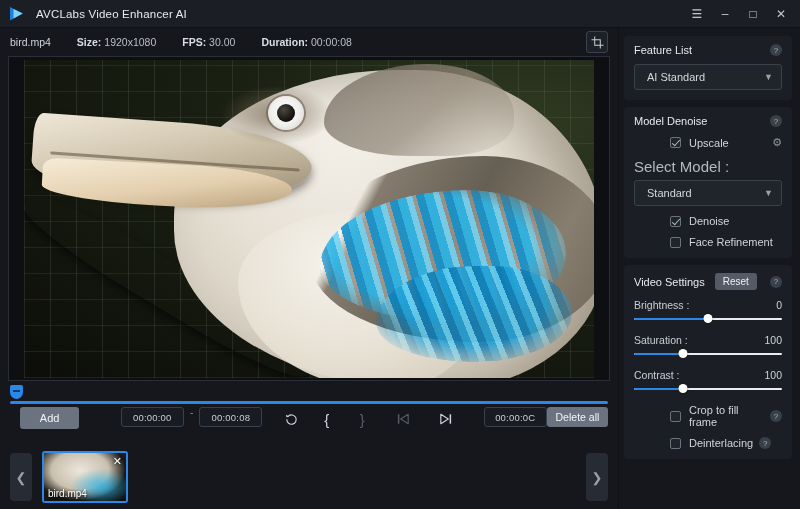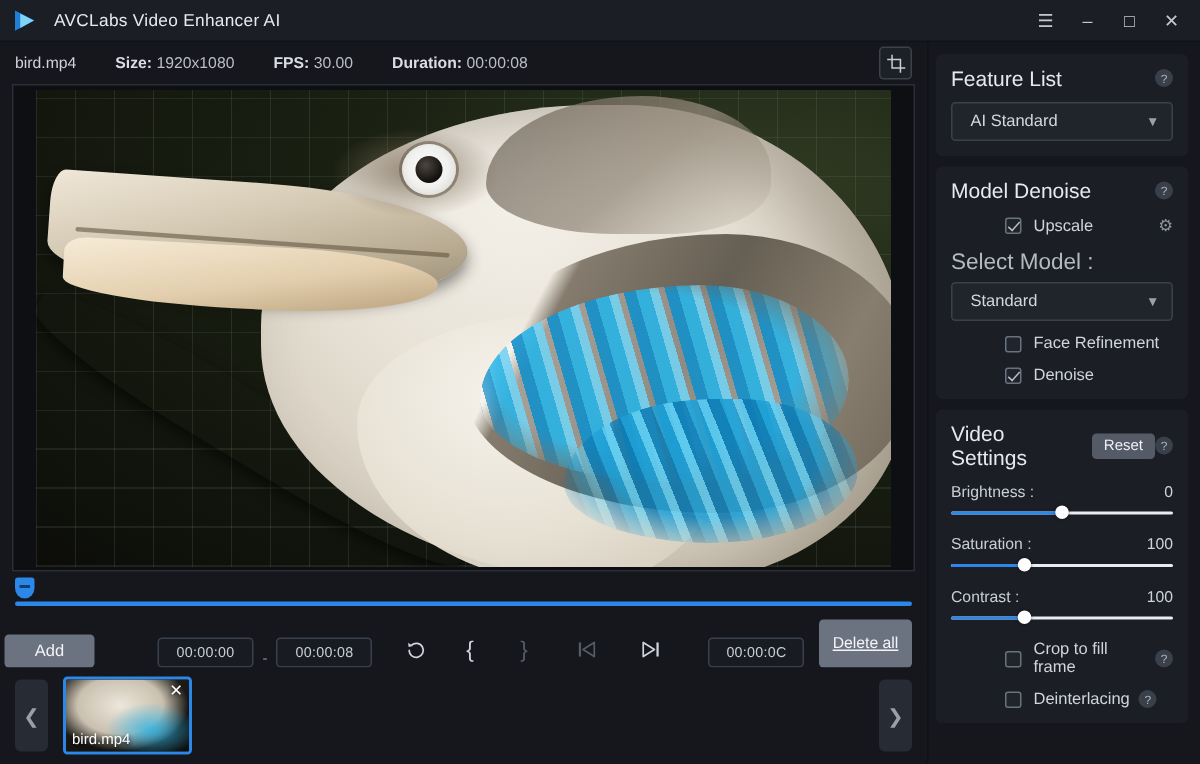--- a/index.html
+++ b/index.html
@@ -266,22 +266,22 @@
   .timeline-bar {
     position: absolute;
     left: 2px; right: 2px; bottom: 3px;
     height: 3px;
     background: #2b87e8;
     border-radius: 2px;
   }
   .controls {
     flex: 0 0 38px;
     display: flex;
-    align-items: flex-end;
-    padding: 0 10px 0 3px;
+    align-items: flex-start;
+    padding: 0 10px 0 20px;
     gap: 0;
   }
   .btn-add {
     width: 60px; height: 22px;
     background: #6b7280;
     border-radius: 3px;
     color: #f2f4f7;
     font-size: 11px;
     display: flex; align-items: center; justify-content: center;
   }
@@ -298,26 +298,26 @@
   .dash { color: #8b919b; font-size: 10px; margin: 0 6px; }
   .icon-btn {
     width: 26px; height: 24px;
     display: flex; align-items: center; justify-content: center;
     color: #cfd4dc;
   }
   .icon-btn.dim { color: #565c66; }
   .brace { font-size: 15px; color: #cfd4dc; }
   .brace.dim { color: #565c66; }
   .btn-delete {
-    width: 62px; height: 32px;
+    width: 62px; height: 20px;
     background: #6b7280;
     border-radius: 3px;
     color: #f3f5f8;
     font-size: 10.5px;
-    display: flex; align-items: center; justify-content: center; text-decoration: underline;
+    display: flex; align-items: center; justify-content: center;
   }
   .sp-16 { width: 16px; } .sp-26 { width: 26px; } .sp-10 { width: 10px; }
   .flex-sp { flex: 1 1 auto; }
 
   
   .strip {
     flex: 0 0 64px;
     background: #15171c;
     display: flex;
     align-items: center;
@@ -365,21 +365,21 @@
     background: #1b1e25;
     border-radius: 4px;
     padding: 8px 10px 10px 10px;
   }
   .card-head {
     display: flex;
     align-items: center;
     margin-bottom: 8px;
   }
   .card-title {
-    font-size: 14px;
+    font-size: 11px;
     color: #e6e9ef;
   }
   .help {
     width: 12px; height: 12px;
     border-radius: 50%;
     background: #3a4049;
     color: #aeb4be;
     font-size: 8px;
     display: flex; align-items: center; justify-content: center;
     margin-left: auto;
@@ -648,26 +648,26 @@
           <span class="chk on"></span>
           <span>Upscale</span>
           <span class="gear">⚙</span>
         </div>
         <div class="sublabel">Select Model :</div>
         <div class="select">
           <span>Standard</span>
           <span class="chev">▼</span>
         </div>
         <div class="row">
+          <span class="chk on"></span>
+          <span>Denoise</span>
+        </div>
+        <div class="row">
           <span class="chk"></span>
           <span>Face Refinement</span>
-        </div>
-        <div class="row">
-          <span class="chk on"></span>
-          <span>Denoise</span>
         </div>
       </div>
 
       <div class="card">
         <div class="card-head">
           <span class="card-title">Video Settings</span>
           <span class="reset-btn">Reset</span>
           <span class="help">?</span>
         </div>
 

